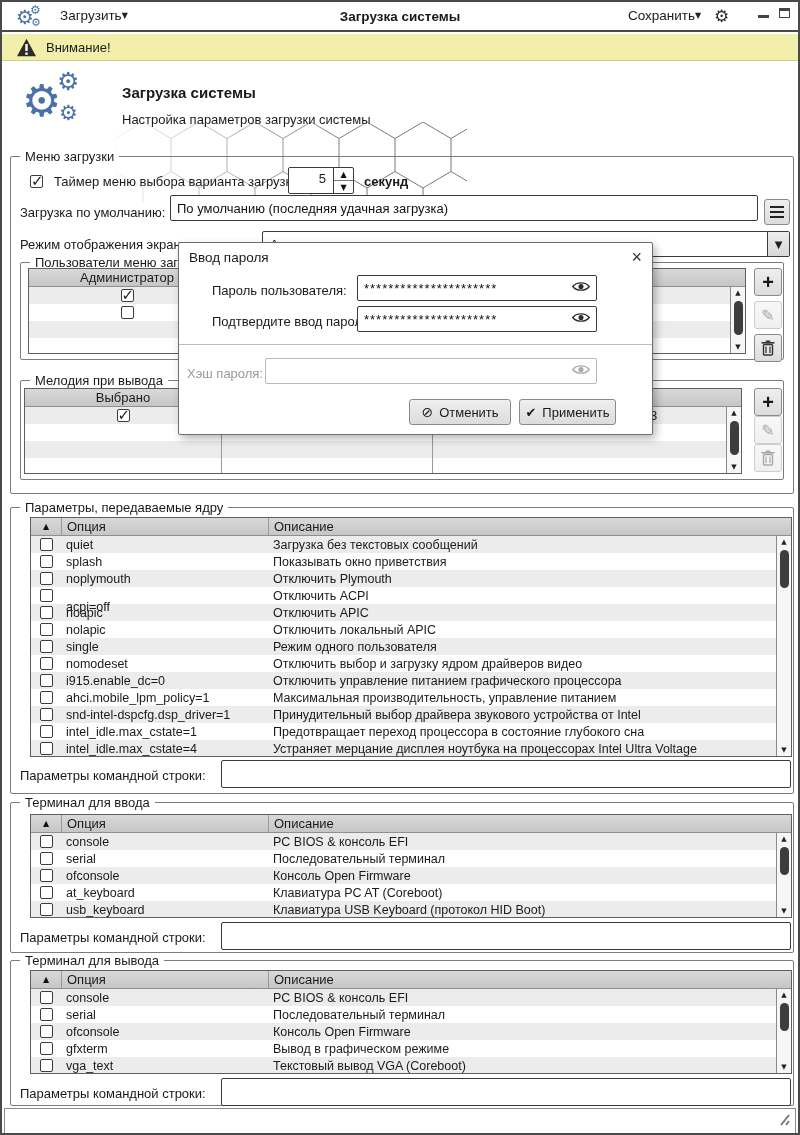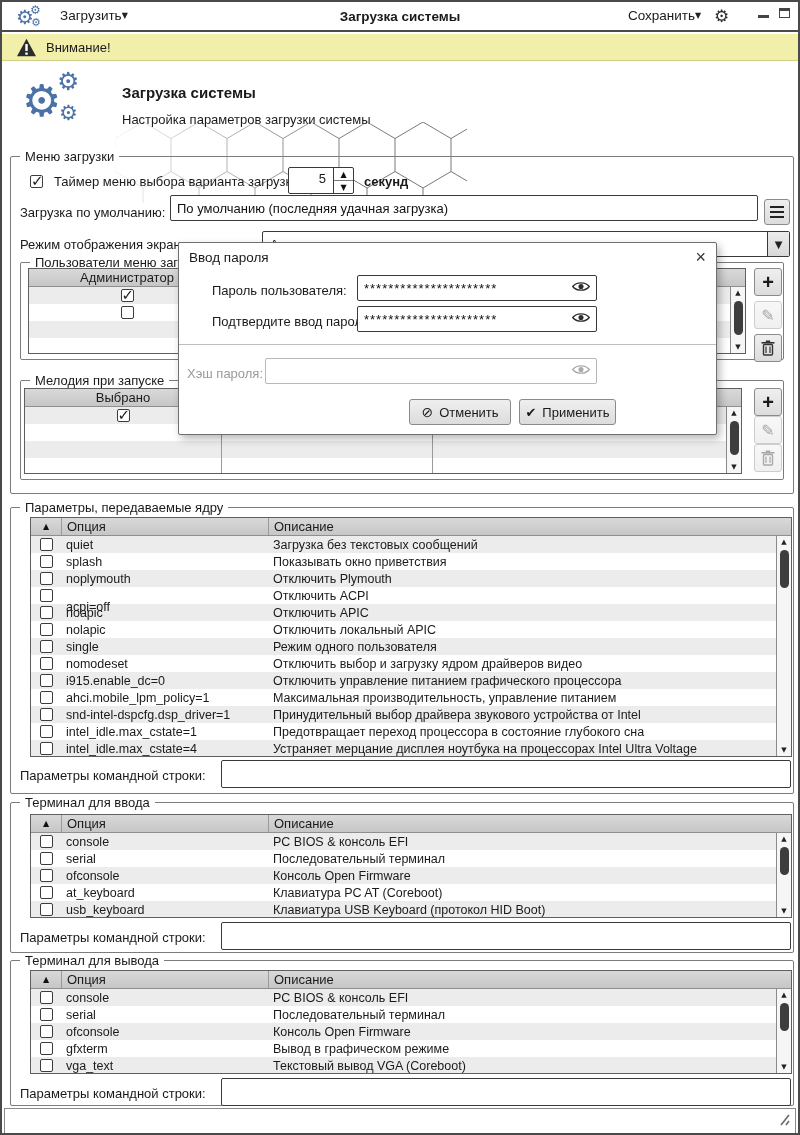--- a/index.html
+++ b/index.html
@@ -75,21 +75,21 @@
   .trow.alt { background:#ececec; }
   .trow .c { height:100%; display:flex; align-items:center; padding:0 5px; overflow:hidden; white-space:nowrap; }
   .ccheck { justify-content:center; }
   .vscroll { position:absolute; top:18px; right:0; bottom:0; width:15px; border-left:1px solid #8a8a8a;
              background:#f6f6f6; display:flex; flex-direction:column; align-items:center; }
   .vscroll .sa { font-size:7px; color:#222; height:12px; display:flex; align-items:center; }
   .vscroll .thumb { width:9px; background:#3d3d3d; border-radius:5px; }
   .vdiv { position:absolute; top:18px; bottom:0; width:1px; background:#9a9a9a; }
 
   
-  .dialog { position:absolute; left:176px; top:240px; width:539px; height:193px; background:#fff;
+  .dialog { position:absolute; left:176px; top:240px; width:475px; height:193px; background:#fff;
             border:1.6px solid #6f6f6f; border-radius:2px; box-shadow:3px 4px 8px rgba(0,0,0,.28); z-index:40; }
   .dlg-title { position:absolute; left:10px; top:7px; font-size:13.5px; }
   .dlg-close { position:absolute; right:10px; top:4px; font-size:18px; color:#333; }
   .dlg-sep { position:absolute; left:0; right:0; top:101px; height:1px; background:#bdbdbd; }
   .eye { position:absolute; right:7px; top:50%; transform:translateY(-50%); }
   .lbl { position:absolute; font-size:13px; white-space:nowrap; }
   .lbl.dis { color:#9a9a9a; }
 
   .statusbar { position:absolute; left:2px; right:2px; top:1106px; height:26px; border:1px solid #8a8a8a; background:#fff; }
   .grip { position:absolute; right:5px; bottom:4px; }
@@ -226,21 +226,21 @@
       <rect x="2.5" y="4.5" width="9" height="10.5" rx="1" fill="none" stroke="#333" stroke-width="1.4"></rect>
       <line x1="0.5" y1="2.8" x2="13.5" y2="2.8" stroke="#333" stroke-width="1.6"></line>
       <rect x="4.8" y="0.5" width="4.4" height="2" fill="#333"></rect>
       <line x1="5" y1="6.5" x2="5" y2="13" stroke="#333" stroke-width="1.2"></line>
       <line x1="9" y1="6.5" x2="9" y2="13" stroke="#333" stroke-width="1.2"></line>
     </svg>
   </div>
 
   
   <div class="grp" style="left:18px; top:378px; width:764px; height:100px;">
-    <span class="legend">Мелодия при запуске</span>
+    <span class="legend">Мелодия при вывода</span>
   </div>
   <div class="tbl" style="left:22px; top:386px; width:718px; height:86px;">
     <div class="thead">
       <div class="hc" style="width:196px; justify-content:center;">Выбрано</div>
     </div>
     <div class="trow alt" style="position:relative;">
       <div class="c ccheck" style="width:196px;">
           <span class="cb on"></span>
         </div>
       <span class="abs" style="left:601px; top:2px; font-size:12.5px;">600 3</span>

